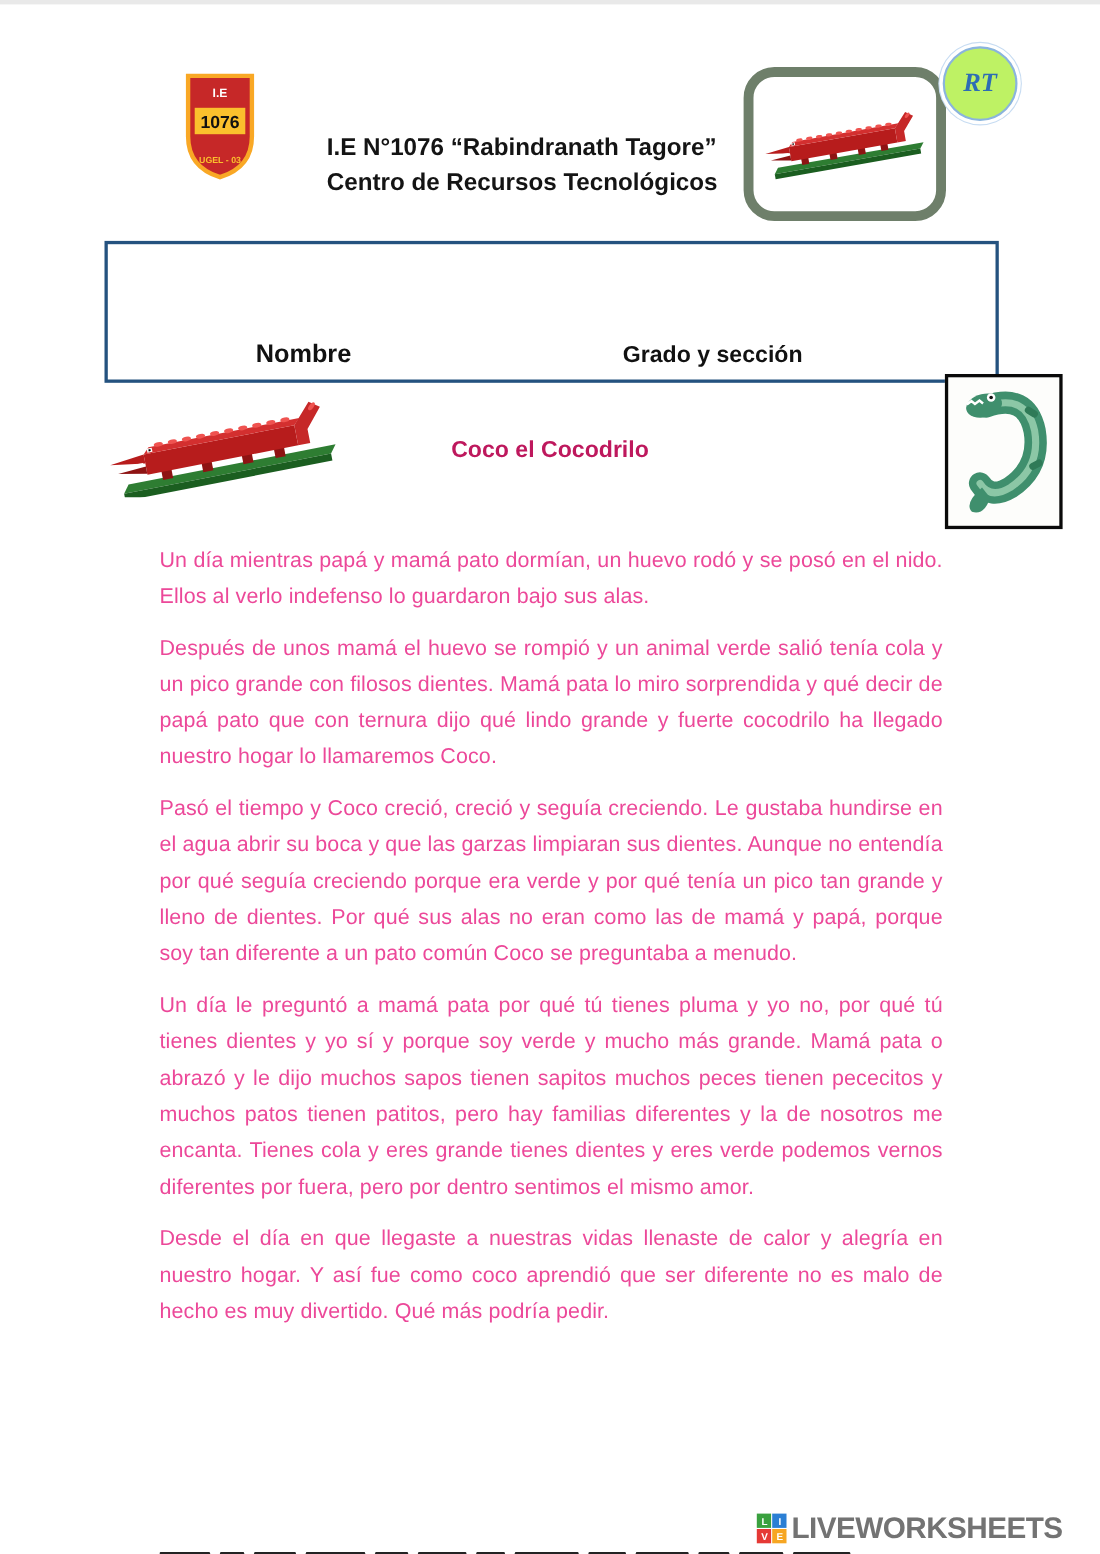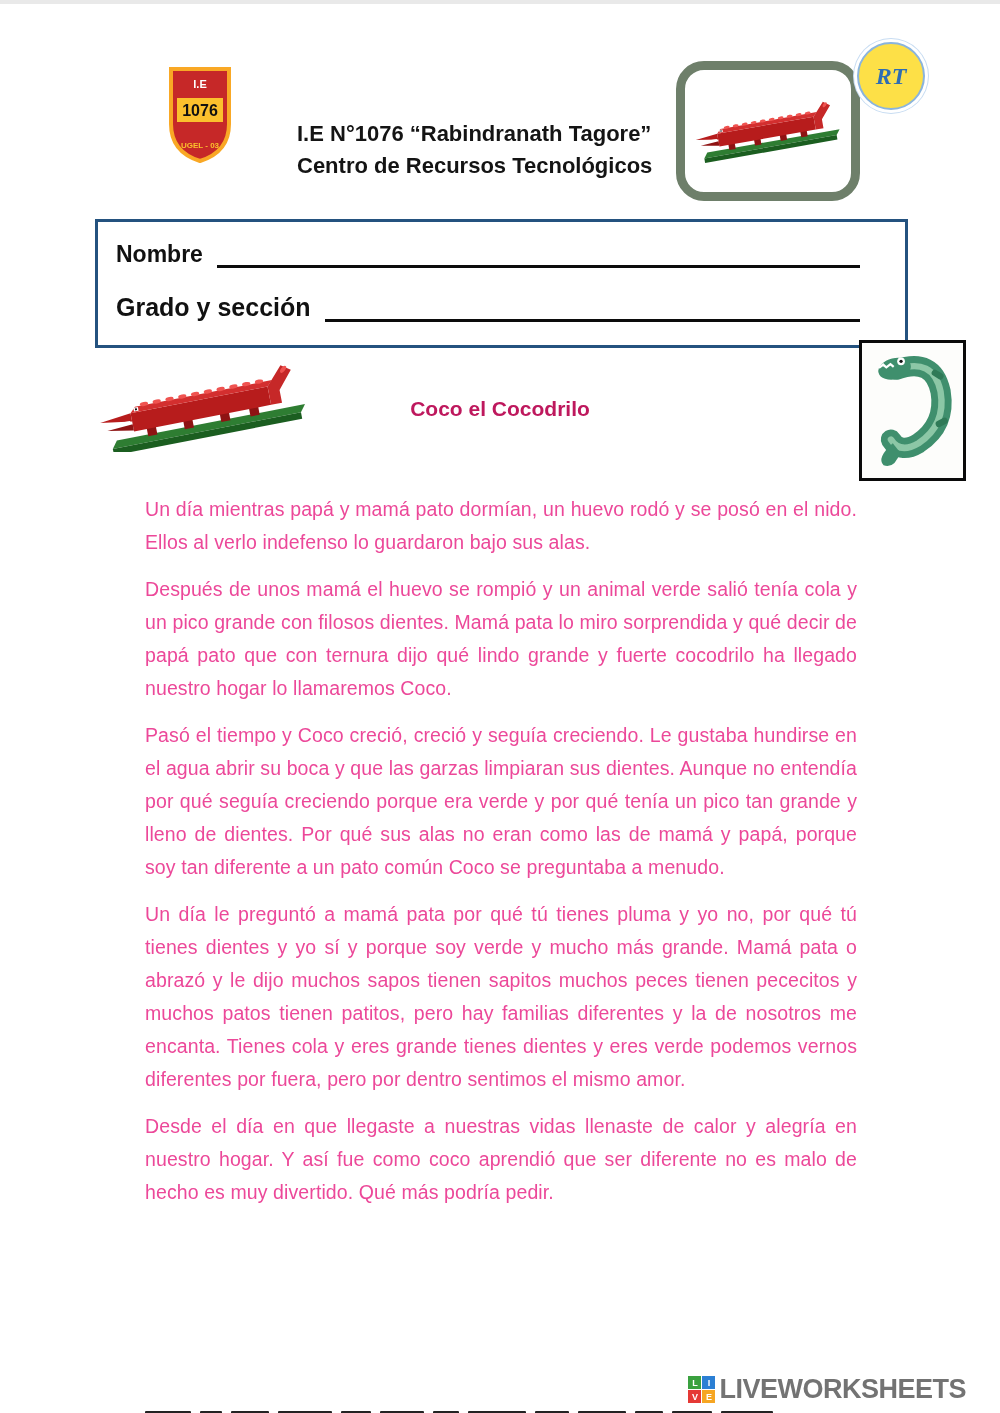--- a/index.html
+++ b/index.html
@@ -18,32 +18,32 @@
     position:absolute;left:676px;top:57px;width:166px;height:122px;
     border:9px solid #6e7f6a;border-radius:28px;background:#fff;
     display:flex;align-items:center;justify-content:center;overflow:hidden;
   }
   .logo-frame svg{width:150px;height:86px;}
   .rt-logo{
     position:absolute;left:857px;top:38px;width:64px;height:64px;border-radius:50%;
     border:2px solid #8ab4dd;box-shadow:0 0 0 3px #fff,0 0 0 4px #c7dcf2;
     display:flex;align-items:center;justify-content:center;
     font-family:"Liberation Serif",serif;font-style:italic;font-weight:700;
-    font-size:24px;color:#2e6db4;background:#fde047;
+    font-size:24px;color:#2e6db4;background:#bef264;
   }
   
   .form-box{
     position:absolute;left:95px;top:215px;width:744px;height:107px;
     border:3px solid #24527f;background:#fff;
-    display:flex;flex-direction:column;justify-content:space-around;
+    display:flex;justify-content:space-around;
     padding:6px 45px 10px 18px;box-sizing:content-box;
   }
   .form-row{display:flex;align-items:flex-end;}
   .form-label{font-weight:700;font-size:23px;color:#111;white-space:nowrap;}
-  .form-row.grade .form-label{font-size:25px;}
+  .form-row.grade .form-label{font-size:21px;}
   .write-line{
     flex:1;border-bottom:3px solid #0c0c0c;height:24px;margin-left:14px;
     cursor:text;
   }
   
   .croc-left{position:absolute;left:96px;top:360px;width:214px;height:106px;}
   .story-title{
     position:absolute;left:340px;top:393px;width:320px;text-align:center;
     font-weight:700;font-size:21px;color:#be185d;
   }

